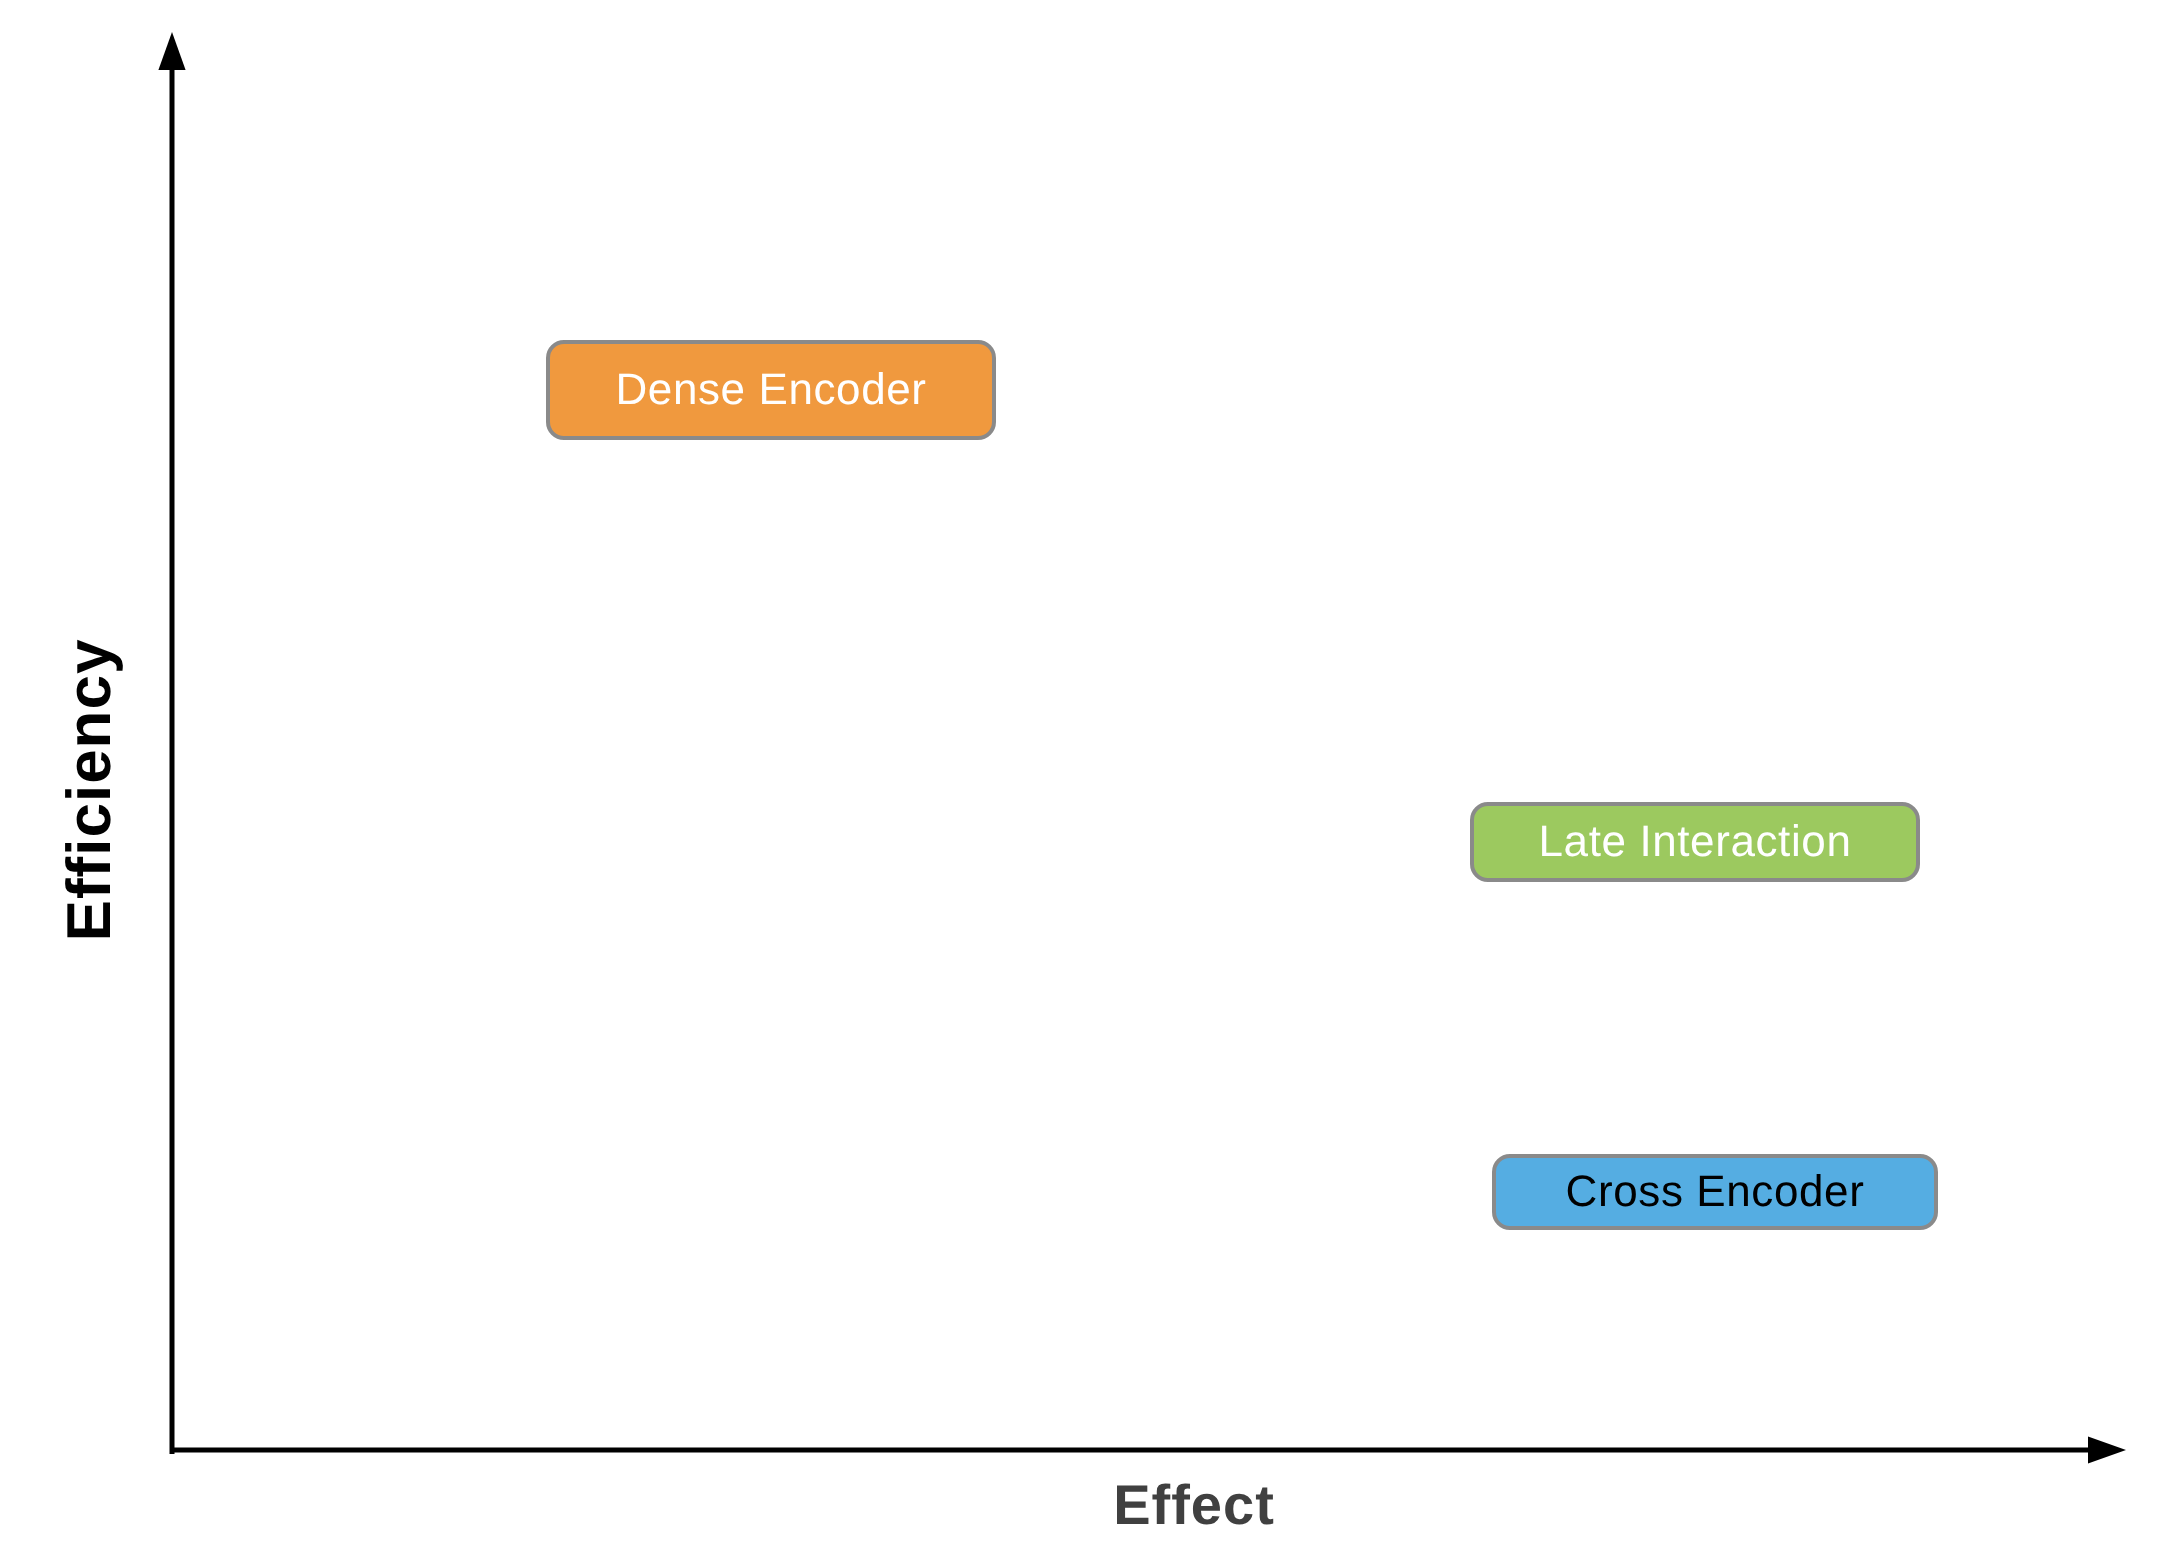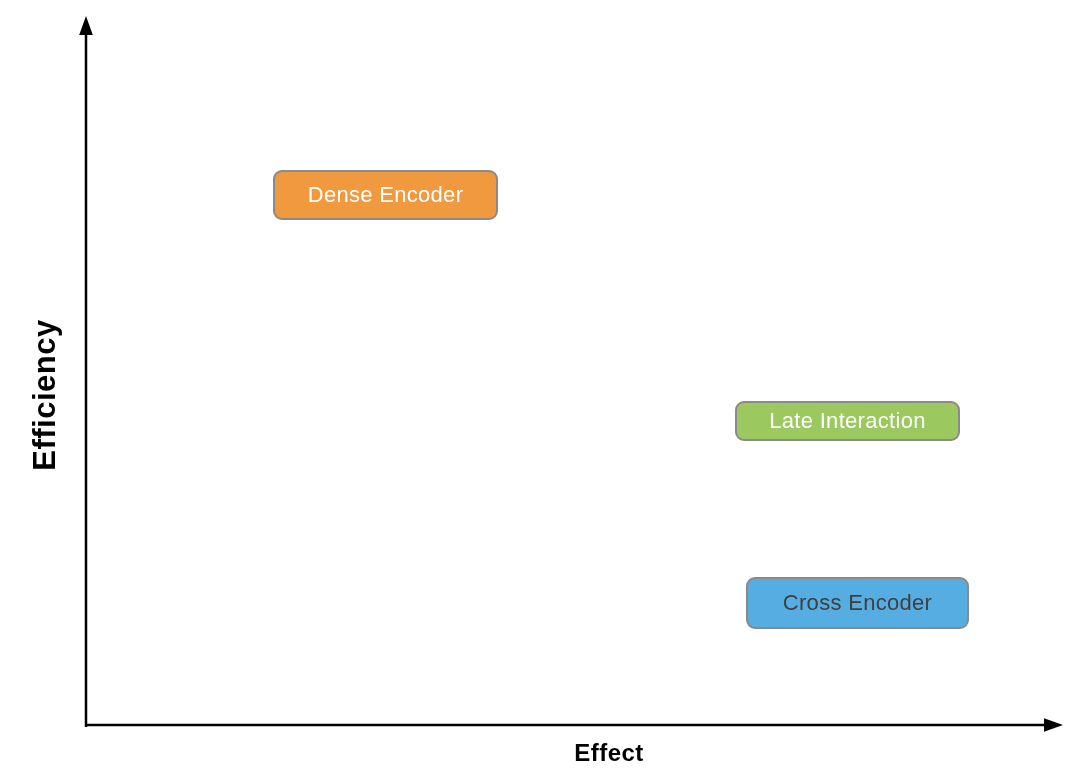--- a/index.html
+++ b/index.html
@@ -31,26 +31,25 @@
     font-weight: bold;
     color: #000000;
     white-space: nowrap;
     letter-spacing: 0.5px;
   }
   .x-axis-label {
     position: absolute;
     left: 597px;
     top: 753px;
     transform: translate(-50%, -50%);
-    font-size: 24px;
+    font-size: 28px;
     font-weight: bold;
-    color: #000000;
+    color: #404040;
     white-space: nowrap;
     letter-spacing: 0.5px;
-    margin-left: 12px;
   }
   .concept-box {
     position: absolute;
     box-sizing: border-box;
     border-radius: 9px;
     display: flex;
     align-items: center;
     justify-content: center;
     font-size: 22px;
     letter-spacing: 0.3px;
@@ -74,19 +73,19 @@
   <div class="y-axis-label">Efficiency</div>
 
   <div class="concept-box" style="left: 273px; top: 170px; width: 225px; height: 50px; background: rgb(240, 153, 62); border: 2px solid rgb(138, 138, 138); color: rgb(255, 255, 255);">
     <span>Dense Encoder</span>
   </div>
 
   <div class="concept-box" style="left: 735px; top: 401px; width: 225px; height: 40px; background: rgb(156, 201, 95); border: 2px solid rgb(138, 138, 138); color: rgb(255, 255, 255);">
     <span>Late Interaction</span>
   </div>
 
-  <div class="concept-box" style="left: 746px; top: 577px; width: 223px; height: 52px; background: rgb(85, 173, 226); border: 2px solid rgb(138, 138, 138); color: #404040;">
+  <div class="concept-box" style="left: 746px; top: 577px; width: 223px; height: 38px; background: rgb(85, 173, 226); border: 2px solid rgb(138, 138, 138); color: #000000;">
     <span>Cross Encoder</span>
   </div>
 
   <div class="x-axis-label">Effect</div>
 
 </div>
 
 </body></html>

